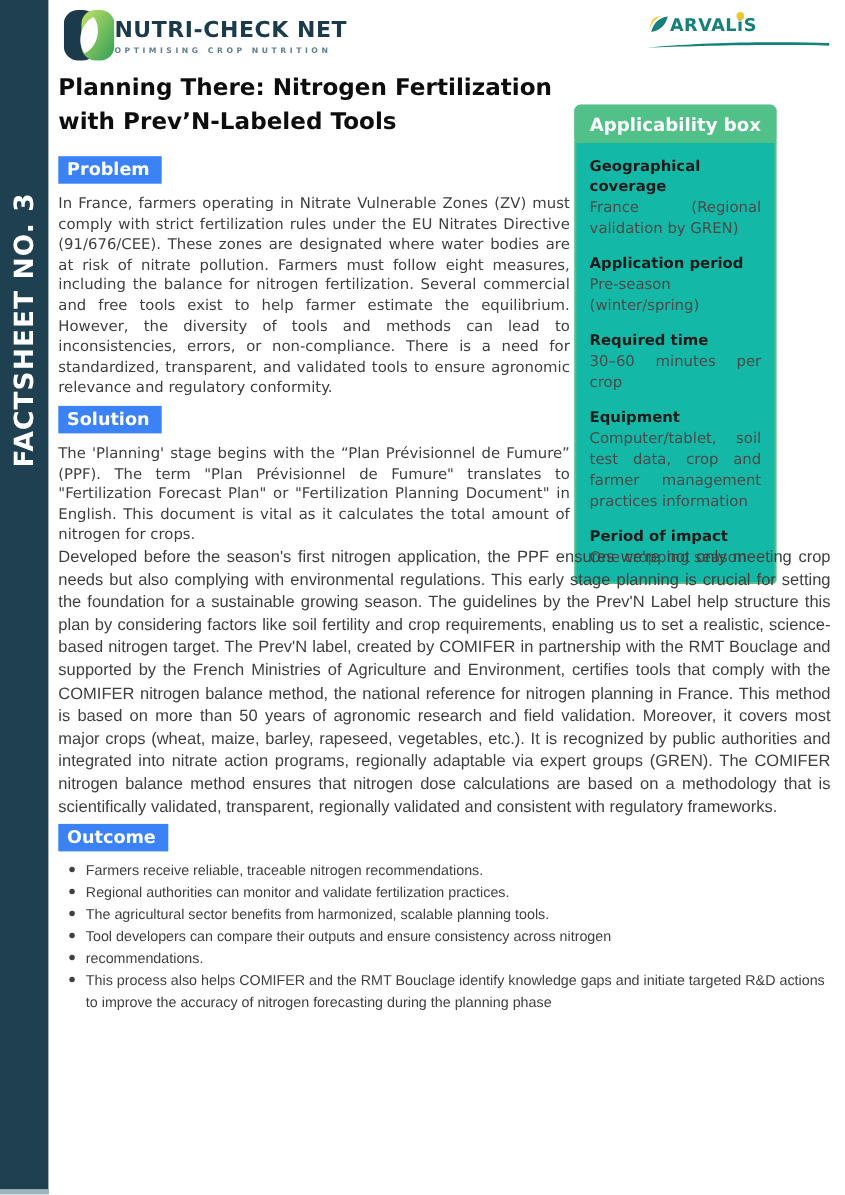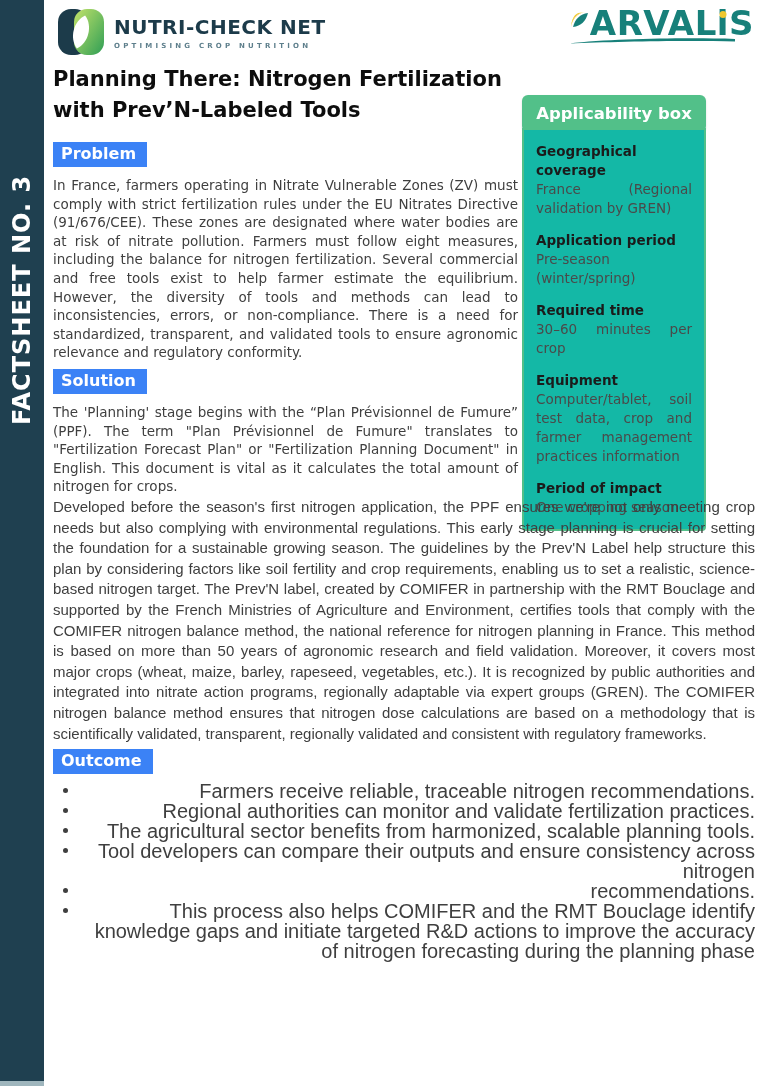--- a/index.html
+++ b/index.html
@@ -37,44 +37,44 @@
     width: 44px; height: 5px;
     background: #9fb6bd;
   }
 
   
   .header {
     position: absolute;
     left: 58px; top: 8px; right: 10px; height: 50px;
     display: flex; justify-content: space-between; align-items: flex-start;
   }
-  .nutricheck-logo { display: flex; align-items: center; gap: 10px; }
+  .nutricheck-logo { display: flex; align-items: center; }
   .nutricheck-text { display: flex; flex-direction: column; }
   .nutricheck-name {
     font-family: "DejaVu Sans", sans-serif;
     font-weight: bold;
     font-size: 20px;
     color: #1C3B4A;
     letter-spacing: 0.5px;
     line-height: 24px;
   }
   .nutricheck-tagline {
     font-family: "DejaVu Sans", sans-serif;
     font-size: 7px;
     font-weight: bold;
     color: #5E7F8C;
     letter-spacing: 3.2px;
     margin-top: 3px;
   }
   .arvalis-logo { position: relative; margin-top: 2px; padding-right: 4px; }
   .arvalis-word {
-    display: flex; align-items: flex-start;
-    font-family: "DejaVu Sans", sans-serif;
-    font-weight: bold;
-    font-size: 34px;
+    display: flex; align-items: center;
+    font-family: "DejaVu Sans", sans-serif;
+    font-weight: bold;
+    font-size: 16px;
     line-height: 26px;
     color: #17807A;
     letter-spacing: 0.5px;
   }
   .arvalis-leaf { margin-right: 1px; margin-bottom: 3px; }
   .arvalis-i { position: relative; }
   .arvalis-i::before {
     content: "";
     position: absolute;
     top: 1px; left: 50%;
@@ -173,24 +173,23 @@
   .outcome-badge-wrap { margin-top: 5px; }
   .outcome-list {
     list-style: none;
     margin-top: 7px;
     padding-left: 8px;
   }
   .outcome-list li {
     position: relative;
     padding-left: 17px;
     font-family: "Liberation Sans", sans-serif;
-    font-size: 20px;
+    font-size: 13px;
     line-height: 20px;
     color: #3F3F3F;
-    text-align: right;
   }
   .outcome-list li::before {
     content: "";
     position: absolute;
     left: 2px; top: 7px;
     width: 5px; height: 5px;
     border-radius: 50%;
     background: #3F3F3F;
   }
 </style>

